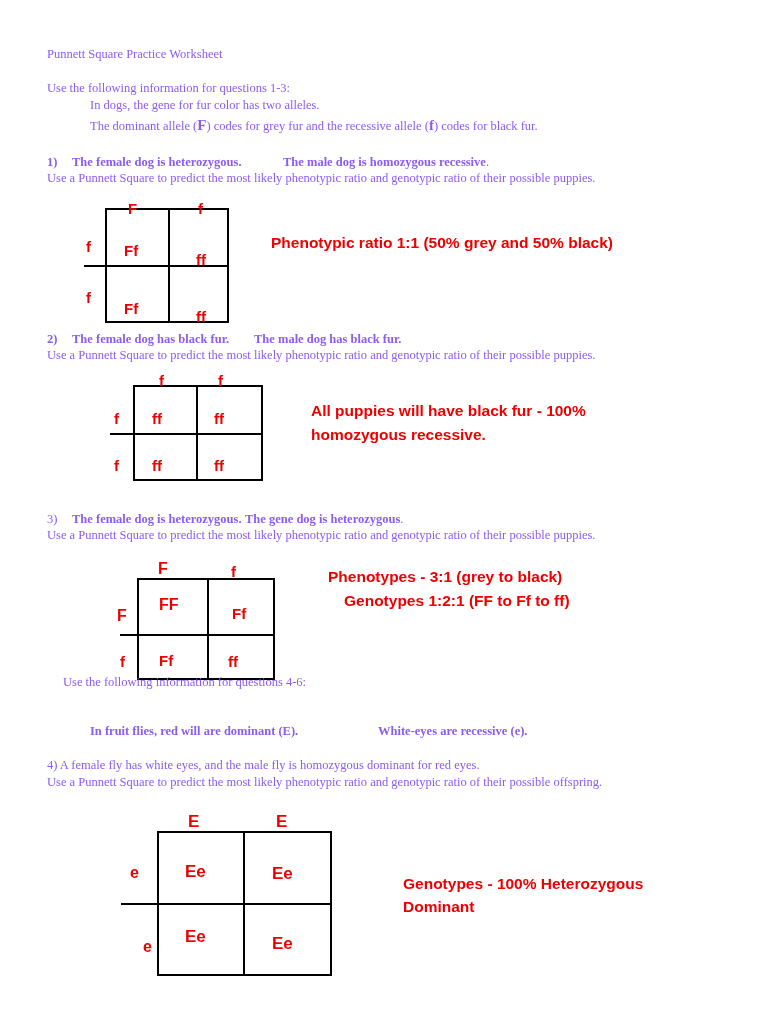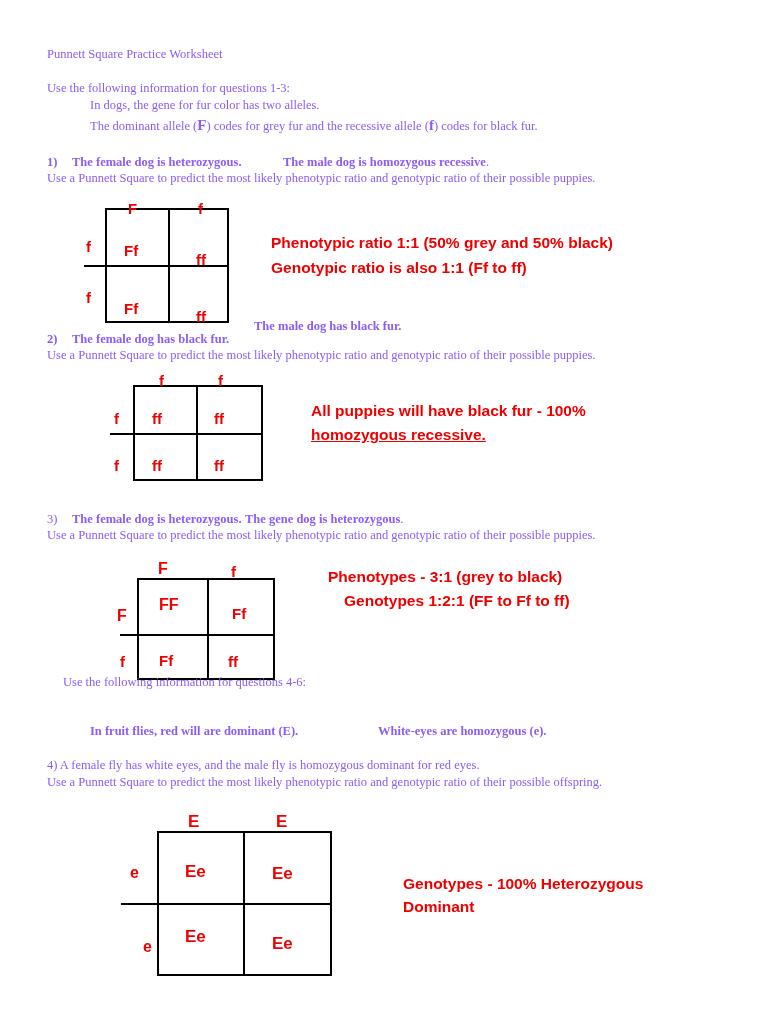--- a/index.html
+++ b/index.html
@@ -105,43 +105,42 @@
     <div class="hdr" style="left:198px; top:200px;">f</div>
     <div class="hdr" style="left:86px; top:238px;">f</div>
     <div class="hdr" style="left:86px; top:289px;">f</div>
     <div class="cell" style="left:124px; top:242px;">Ff</div>
     <div class="cell" style="left:196px; top:251px;">ff</div>
     <div class="cell" style="left:124px; top:300px;">Ff</div>
     <div class="cell" style="left:196px; top:308px;">ff</div>
   </div>
 
   <div class="ann" style="left:271px; top:232px;">Phenotypic ratio 1:1 (50% grey and 50% black)</div>
-  <div class="ann" style="left:271px; top:257px;">Genotypic ratio is also 1:1 (Ff to ff)</div>
 
   <div class="txt bold" style="left:47px; top:333px;">2)</div>
   <div class="txt bold" style="left:72px; top:333px;">The female dog has black fur.</div>
-  <div class="txt bold" style="left:254px; top:320px;">The male dog has black fur.</div>
+  <div class="txt bold" style="left:254px; top:333px;">The male dog has black fur.</div>
   <div class="txt" style="left:47px; top:349px;">Use a Punnett Square to predict the most likely phenotypic ratio and genotypic ratio of their possible puppies.</div>
 
   <div class="punnett">
     <div class="grid" style="left:133px; top:385px; width:130px; height:96px;"></div>
     <div class="vline" style="left:196px; top:385px; height:96px;"></div>
     <div class="hline" style="left:110px; top:433px; width:153px;"></div>
     <div class="hdr" style="left:159px; top:372px;">f</div>
     <div class="hdr" style="left:218px; top:372px;">f</div>
     <div class="hdr" style="left:114px; top:410px;">f</div>
     <div class="hdr" style="left:114px; top:457px;">f</div>
     <div class="cell" style="left:152px; top:410px;">ff</div>
     <div class="cell" style="left:214px; top:410px;">ff</div>
     <div class="cell" style="left:152px; top:457px;">ff</div>
     <div class="cell" style="left:214px; top:457px;">ff</div>
   </div>
 
   <div class="ann" style="left:311px; top:400px;">All puppies will have black fur - 100%</div>
-  <div class="ann" style="left:311px; top:424px;text-decoration:underline;">homozygous recessive.</div>
+  <div class="ann" style="left:311px; top:424px;">homozygous recessive.</div>
 
   <div class="txt" style="left:47px; top:513px;">3)</div>
   <div class="txt bold" style="left:72px; top:513px;">The female dog is heterozygous.</div>
   <div class="txt bold" style="left:245px; top:513px;"><span>The gene dog is heterozygous</span><span style="font-weight:normal">.</span></div>
   <div class="txt" style="left:47px; top:529px;">Use a Punnett Square to predict the most likely phenotypic ratio and genotypic ratio of their possible puppies.</div>
 
   <div class="punnett">
     <div class="grid" style="left:137px; top:578px; width:138px; height:102px;"></div>
     <div class="vline" style="left:207px; top:578px; height:102px;"></div>
     <div class="hline" style="left:120px; top:634px; width:155px;"></div>
@@ -153,21 +152,21 @@
     <div class="cell" style="left:232px; top:605px;">Ff</div>
     <div class="cell" style="left:159px; top:652px;">Ff</div>
     <div class="cell" style="left:228px; top:653px;">ff</div>
   </div>
 
   <div class="ann" style="left:328px; top:566px;">Phenotypes - 3:1  (grey to black)</div>
   <div class="ann" style="left:328px; top:590px;margin-left:16px;">Genotypes 1:2:1 (FF to Ff to ff)</div>
 
   <div class="txt" style="left:47px; top:676px;margin-left:16px;">Use the following information for questions 4-6:</div>
   <div class="txt bold" style="left:90px; top:725px;">In fruit flies, red will are dominant (E).</div>
-  <div class="txt bold" style="left:378px; top:725px;">White-eyes are homozygous (e).</div>
+  <div class="txt bold" style="left:378px; top:725px;">White-eyes are recessive (e).</div>
 
   <div class="txt" style="left:47px; top:759px;"><span>4)</span> <span>A female fly has white eyes, and the male fly is homozygous dominant for red eyes.</span></div>
   <div class="txt" style="left:47px; top:776px;">Use a Punnett Square to predict the most likely phenotypic ratio and genotypic ratio of their possible offspring.</div>
 
   <div class="punnett">
     <div class="grid" style="left:157px; top:831px; width:175px; height:145px;"></div>
     <div class="vline" style="left:243px; top:831px; height:145px;"></div>
     <div class="hline" style="left:121px; top:903px; width:211px;"></div>
     <div class="hdr" style="left:188px; top:812px; font-size:17px;">E</div>
     <div class="hdr" style="left:276px; top:812px; font-size:17px;">E</div>

